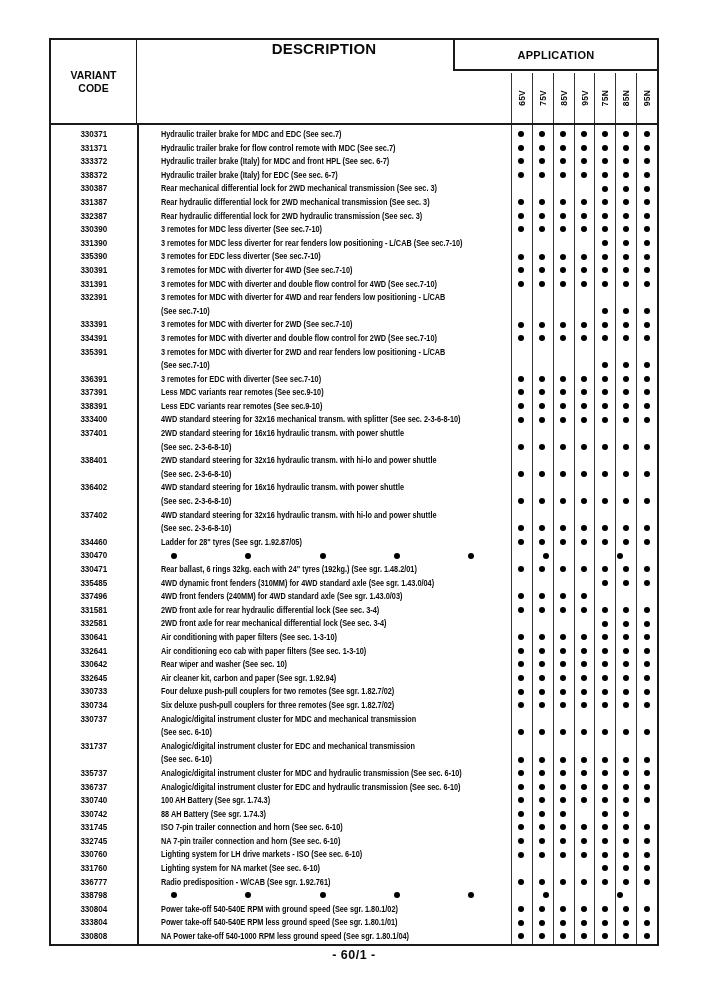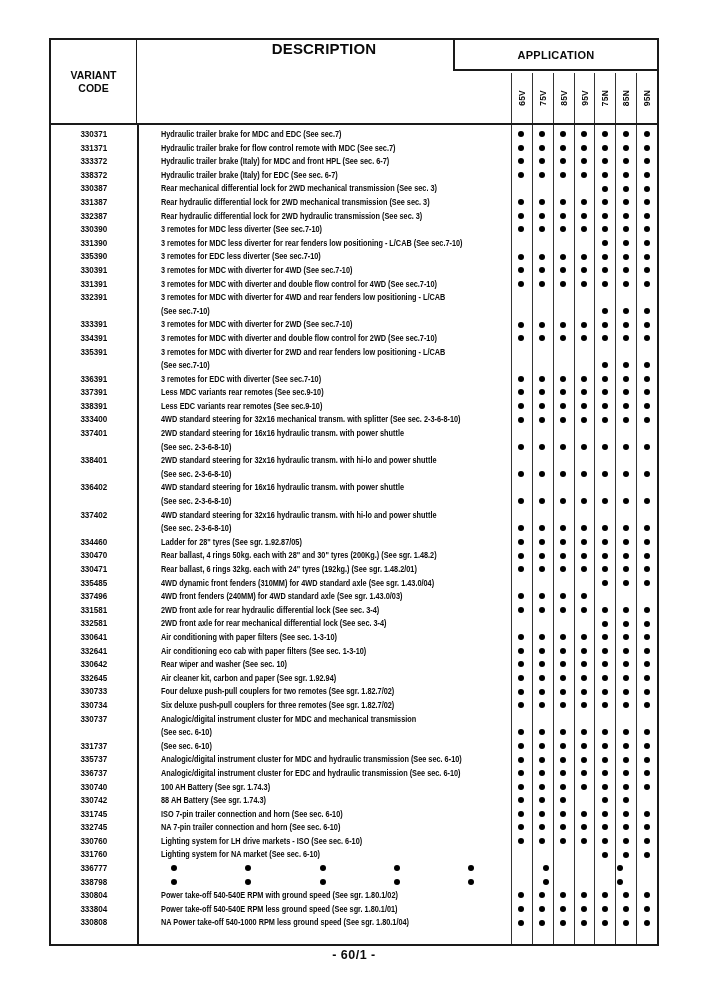--- a/index.html
+++ b/index.html
@@ -785,23 +785,20 @@
             <div class="appcell">
               <span class="dot"></span>
             </div>
             <div class="appcell">
               <span class="dot"></span>
             </div>
           </div>
         </div>
         <div class="row">
           <div class="rcode"><span class="condc">330470</span></div>
-          <div class="rdesc">
-            <span class="line"><span class="condd">Rear ballast, 4 rings 50kg. each with 28" and 30" tyres (200Kg.) (See sgr. 1.48.2)</span></span>
-          </div>
           <div class="apps">
             <div class="appcell">
               <span class="dot"></span>
             </div>
             <div class="appcell">
               <span class="dot"></span>
             </div>
             <div class="appcell">
               <span class="dot"></span>
             </div>
@@ -1142,20 +1139,21 @@
               <span class="dot"></span>
             </div>
             <div class="appcell">
               <span class="dot"></span>
             </div>
           </div>
         </div>
         <div class="row">
           <div class="rcode"><span class="condc">331737</span></div>
           <div class="rdesc">
+            <span class="line"><span class="condd">Analogic/digital instrument cluster for EDC and mechanical transmission</span></span>
             <span class="line"><span class="condd">(See sec. 6-10)</span></span>
           </div>
           <div class="apps">
             <div class="appcell">
               <span class="dot"></span>
             </div>
             <div class="appcell">
               <span class="dot"></span>
             </div>
             <div class="appcell">
@@ -1390,20 +1388,23 @@
             <div class="appcell">
               <span class="dot"></span>
             </div>
             <div class="appcell">
               <span class="dot"></span>
             </div>
           </div>
         </div>
         <div class="row">
           <div class="rcode"><span class="condc">336777</span></div>
+          <div class="rdesc">
+            <span class="line"><span class="condd">Radio predisposition - W/CAB (See sgr. 1.92.761)</span></span>
+          </div>
           <div class="apps">
             <div class="appcell">
               <span class="dot"></span>
             </div>
             <div class="appcell">
               <span class="dot"></span>
             </div>
             <div class="appcell">
               <span class="dot"></span>
             </div>

